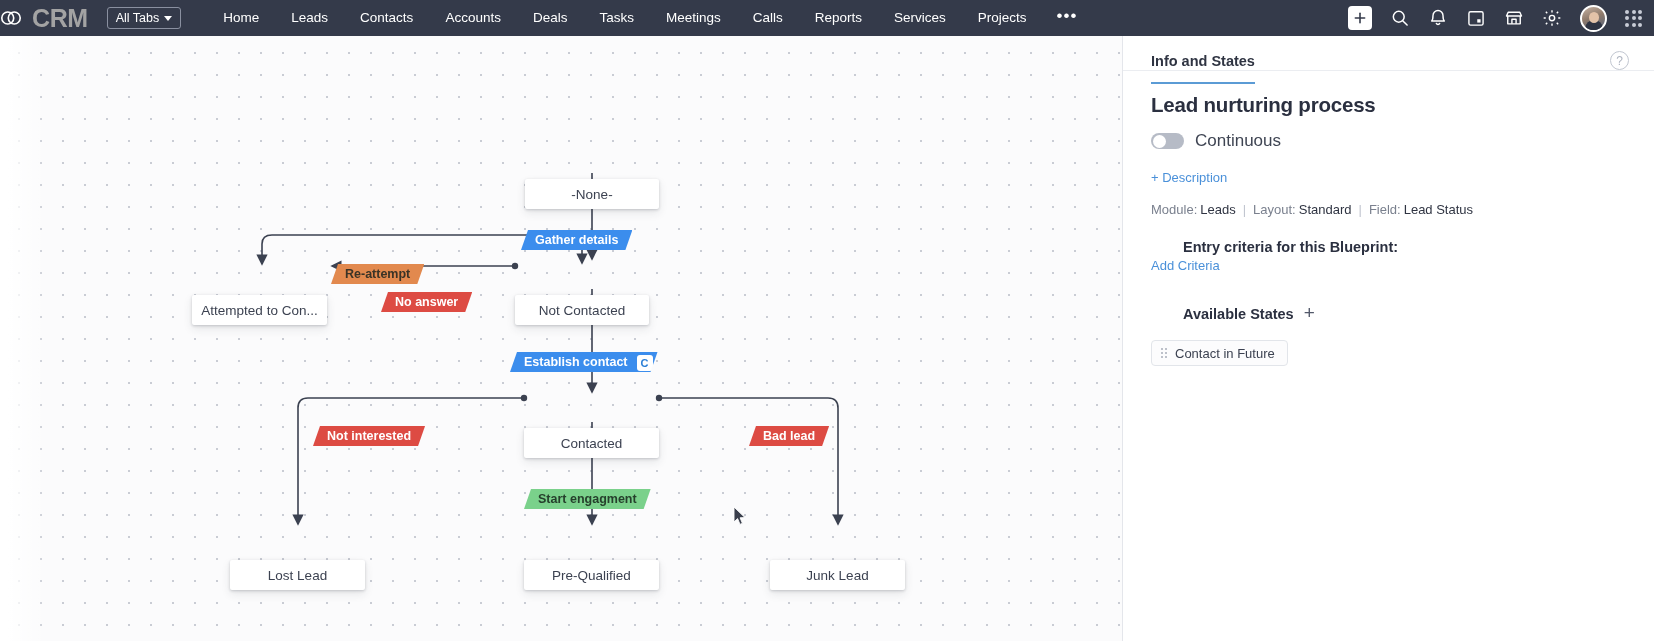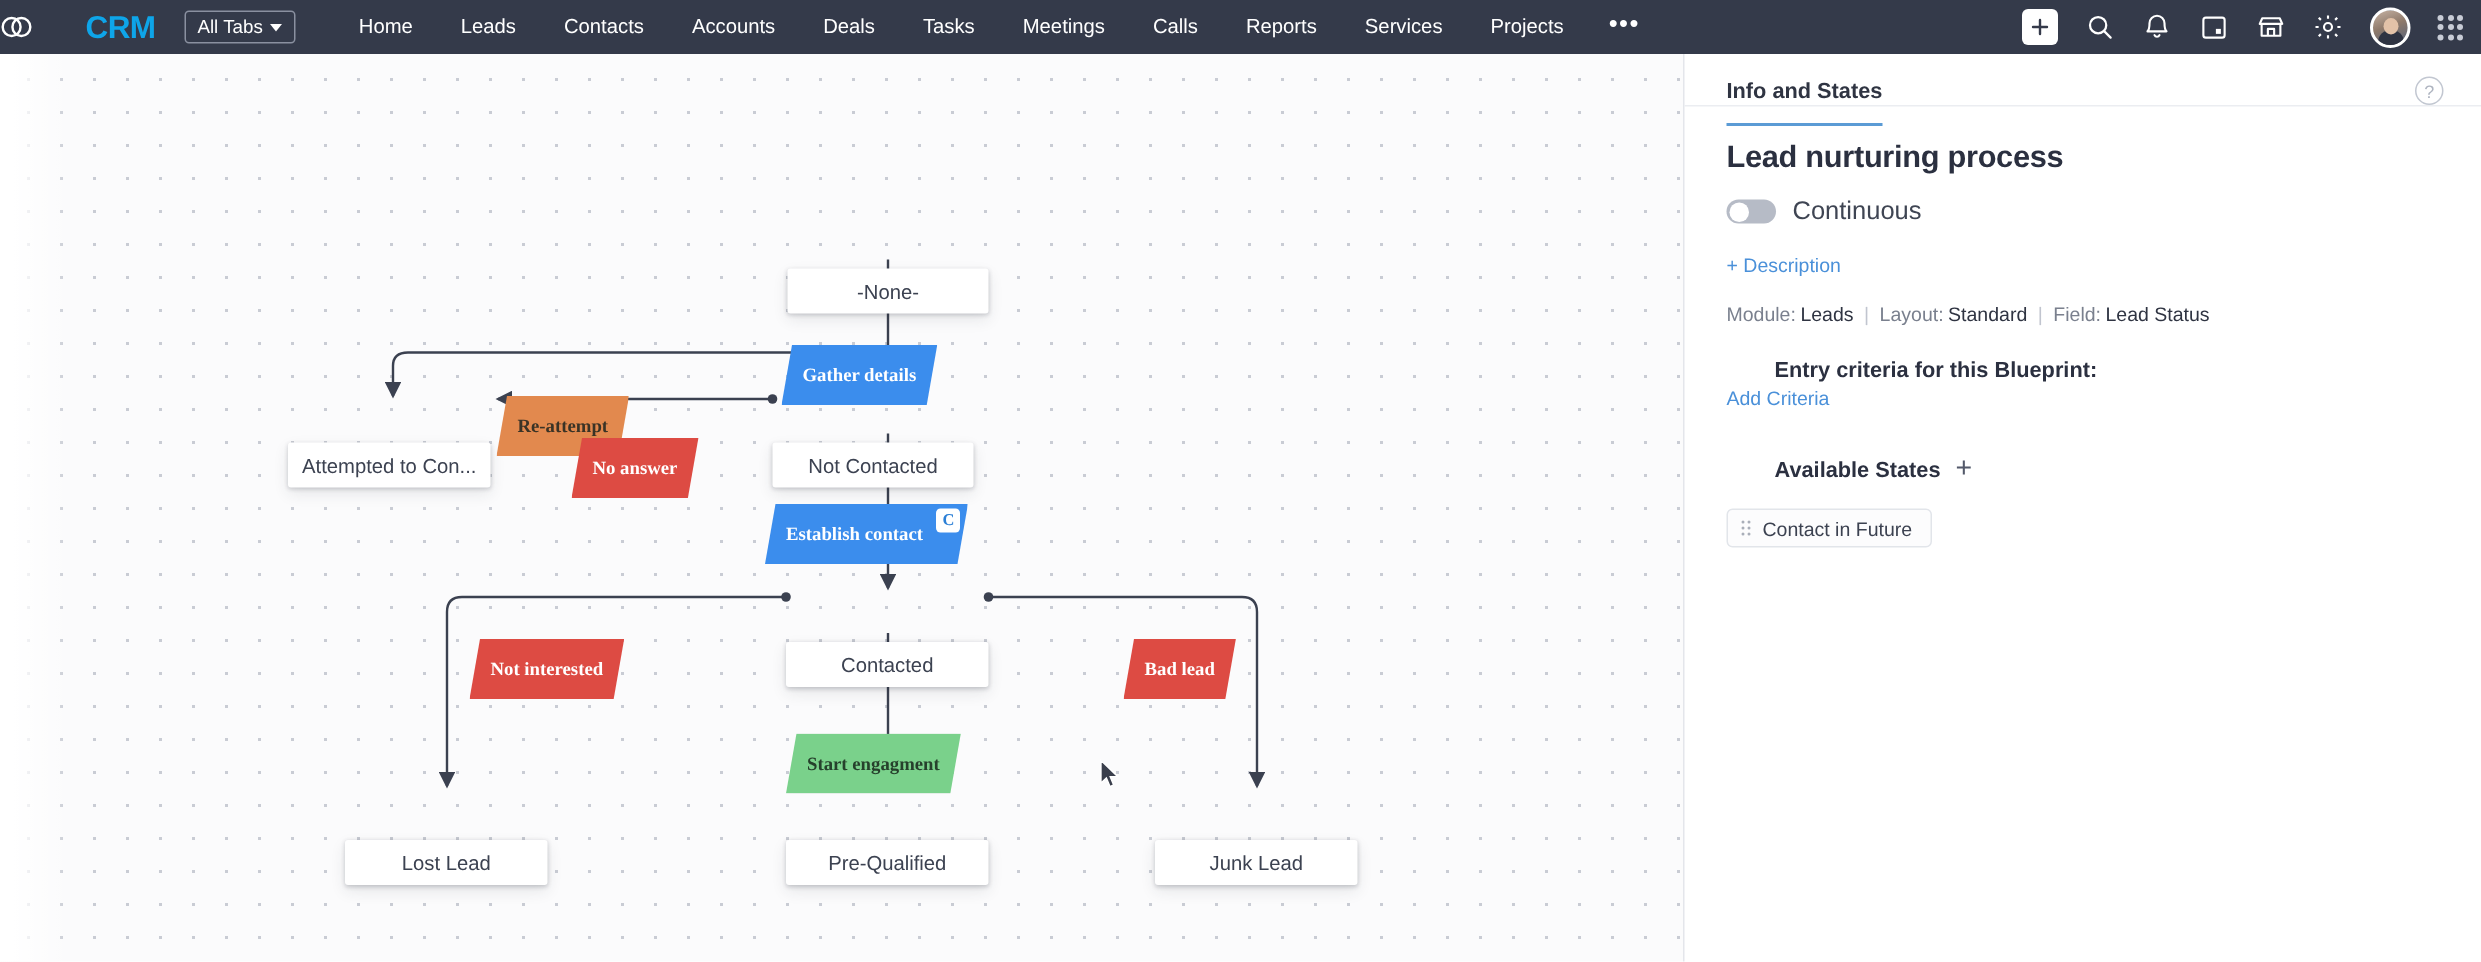--- a/index.html
+++ b/index.html
@@ -18,22 +18,22 @@
     display: flex; align-items: center;
     color: #ffffff;
     z-index: 50;
   }
   .brand {
     display: flex; align-items: center; gap: 8px;
     padding-left: 0px; margin-left: -4px;
   }
   .brand-logo { width: 26px; height: 26px; display: block; margin-left: 2px; }
   .brand-name {
-    font-size: 21px; font-weight: bold; letter-spacing: -0.4px;
-    color: #0ea5e9; line-height: 1; margin-left: 25px;
+    font-size: 25px; font-weight: bold; letter-spacing: -0.4px;
+    color: #a3a3a3; line-height: 1;
   }
   .alltabs {
     margin-left: 19px;
     height: 22px;
     border: 1px solid #8a90a0;
     border-radius: 3px;
     display: flex; align-items: center; gap: 5px;
     padding: 0 8px;
     font-size: 12.5px; color: #ffffff;
     white-space: nowrap;
@@ -119,29 +119,28 @@
     box-shadow: 0 1px 3px rgba(40,45,60,0.22), 0 4px 10px rgba(40,45,60,0.10);
     display: flex; align-items: center; justify-content: center;
     font-size: 13.5px; color: #3c4251;
     white-space: nowrap; overflow: hidden;
     z-index: 12;
   }
 
   
   .chip {
     position: absolute;
-    height: 40px;
+    height: 20px;
     display: flex; align-items: center; justify-content: center;
     font-size: 12.5px; font-weight: bold;
     white-space: nowrap;
     z-index: 14;
     padding: 0 14px;
     clip-path: polygon(7px 0, 100% 0, calc(100% - 7px) 100%, 0 100%);
     filter: drop-shadow(0 2px 2px rgba(40,45,60,0.28));
-    font-family: Liberation Serif, serif;
   }
   .chip.blue   { background:#3b8ded; color:#ffffff; }
   .chip.orange { background:#e2894e; color:#3a3326; }
   .chip.red    { background:#dd4b43; color:#ffffff; }
   .chip.green  { background:#7ad18b; color:#26402c; }
 
   .chip-badge {
     position: absolute; right: 5px; top: 3px;
     width: 16px; height: 16px; border-radius: 3px;
     background: #ffffff; color: #2b7fd6;
@@ -374,21 +373,21 @@
 
   <div class="chip blue" style="left:521px; top:194px;">
       <span>Gather details</span>
     </div>
   <div class="chip orange" style="left:331px; top:228px;">
       <span>Re-attempt</span>
     </div>
   <div class="chip red" style="left:381px; top:256px;">
       <span>No answer</span>
     </div>
-  <div class="chip blue has-badge" style="left:510px; top:300px;">
+  <div class="chip blue has-badge" style="left:510px; top:316px;">
     <span>Establish contact</span>
     <span class="chip-badge">C</span>
   </div>
   <div class="chip red" style="left:313px; top:390px;">
       <span>Not interested</span>
     </div>
   <div class="chip red" style="left:749px; top:390px;">
       <span>Bad lead</span>
     </div>
   <div class="chip green" style="left:524px; top:453px;">

